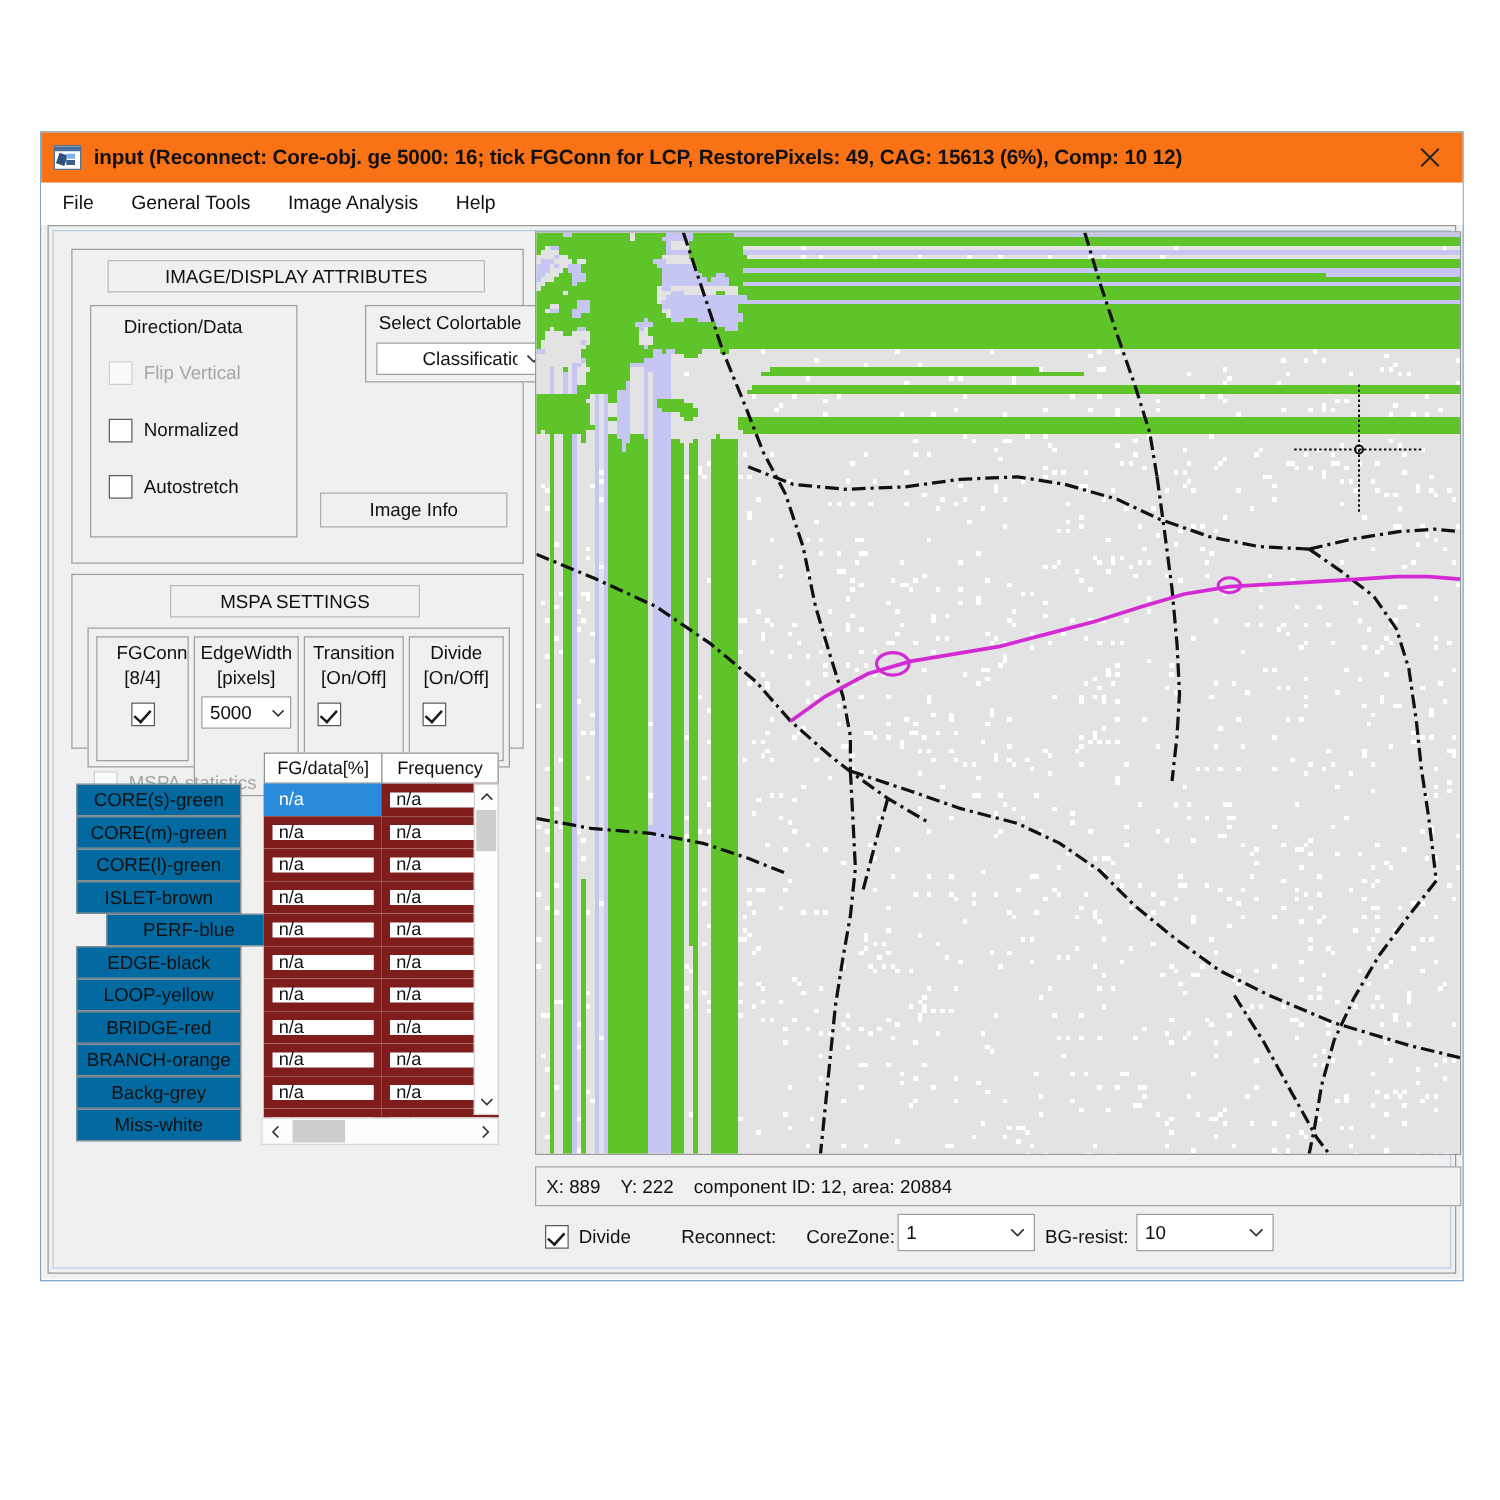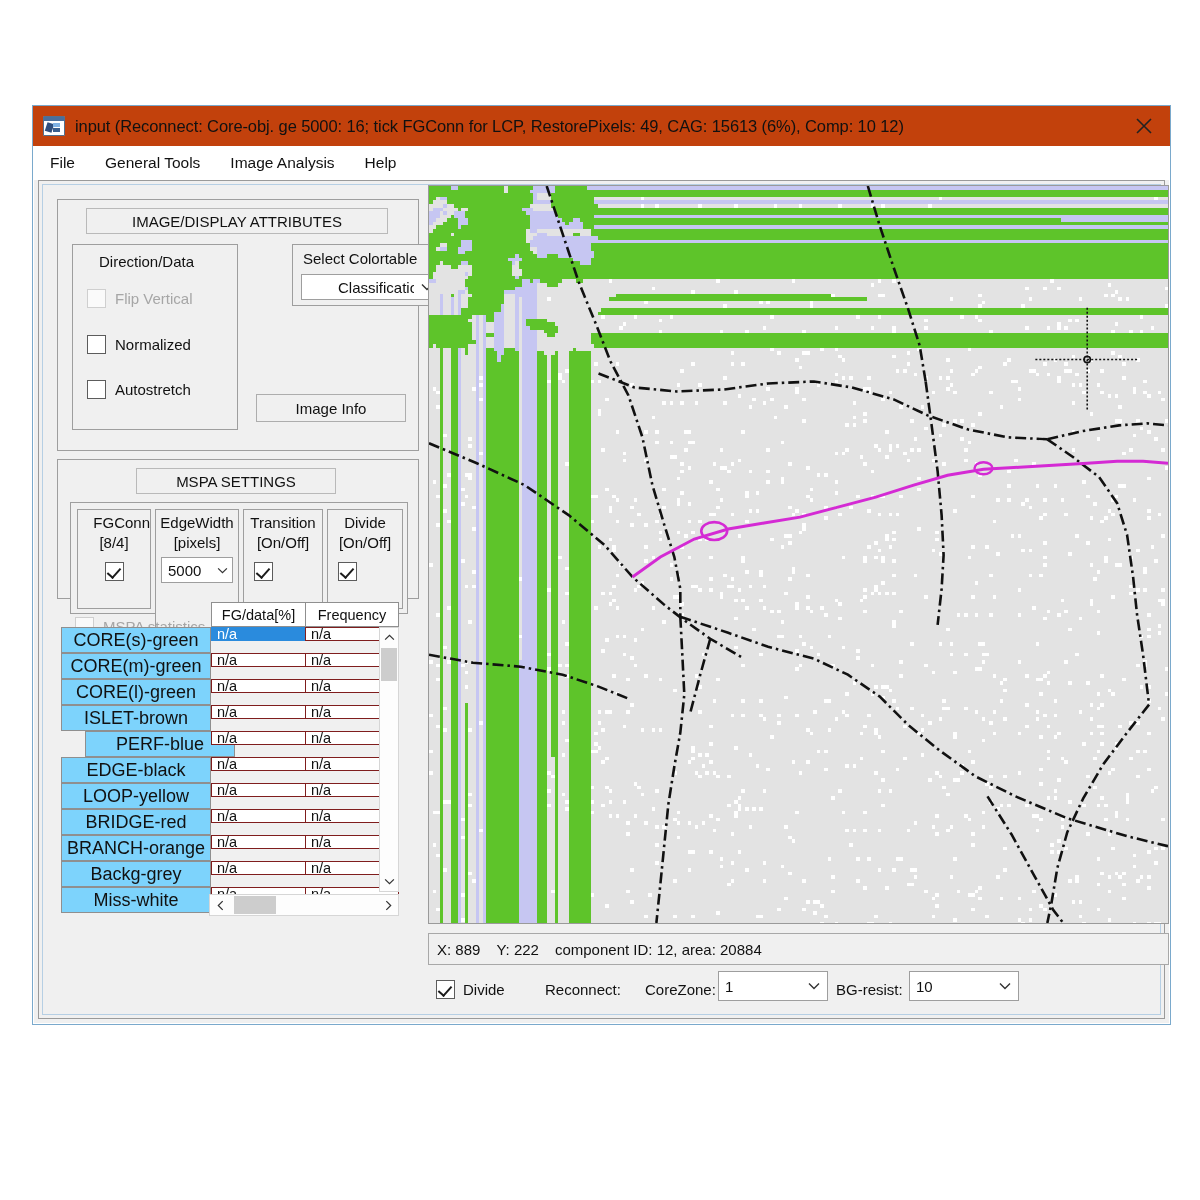--- a/index.html
+++ b/index.html
@@ -11,22 +11,22 @@
   }
   
   #win{
     position:absolute;left:32px;top:105px;width:1139px;height:920px;
     background:#f0f0f0;
     border:1px solid #7aa9cc;
     box-shadow:0 0 0 1px #ffffff inset;
     box-sizing:border-box;
   }
   #titlebar{
-    position:relative;height:40px;background:#c2410c;
-    display:flex;align-items:center;
+    position:relative;height:40px;background:#f97316;
+    display:flex;align-items:center;font-weight:bold;
   }
   #app-icon{
     width:20px;height:18px;margin-left:10px;margin-right:10px;flex:0 0 auto;
     background:#ffffff;border:1px solid #54718f;position:relative;border-radius:1px;
     overflow:hidden;
   }
   #app-icon .gl{position:absolute;}
   #app-icon .b1{left:0;top:0;width:100%;height:4px;background:#4a6f9c;}
   #app-icon .b2{left:2px;top:6px;width:7px;height:9px;background:#2f4f7f;transform:rotate(18deg);}
   #app-icon .b3{left:9px;top:6px;width:7px;height:4px;background:#7fb2e5;}
@@ -94,27 +94,27 @@
   
   #tbl{
     position:absolute;left:18px;top:417px;width:338px;height:320px;
   }
   .th{
     position:absolute;height:25px;background:#ffffff;border:1px solid #8f8f8f;
     box-sizing:border-box;display:flex;align-items:center;justify-content:center;
     font-size:14.5px;color:#111;
   }
   .rowhdr{
-    position:absolute;left:0;width:150px;height:26px;background:#7dd3fc;
+    position:absolute;left:0;width:132px;height:26px;background:#0369a1;
     border:1px solid #8f8f8f;box-sizing:border-box;
     display:flex;align-items:center;justify-content:center;
-    font-size:18px;color:#111;
+    font-size:15px;color:#111;
   }
   .cell{
-    position:absolute;height:14px;background:#ffffff;border:1px solid #7f1d1d;
+    position:absolute;height:26px;background:#ffffff;border:7px solid #7f1d1d;
     box-sizing:border-box;display:flex;align-items:center;
     padding-left:5px;font-size:14.5px;color:#111;
   }
   .cell.sel{background:#2a8bdd;color:#ffffff;border-color:#2a8bdd;}
   .vsb{
     position:absolute;right:0;width:20px;background:#fdfdfd;border:1px solid #d6d6d6;
     box-sizing:border-box;
   }
   .vsb .thumb{position:absolute;left:1px;width:16px;background:#cdcdcd;}
   .vsb .arr{position:absolute;left:0;width:18px;height:18px;display:flex;align-items:center;justify-content:center;}

